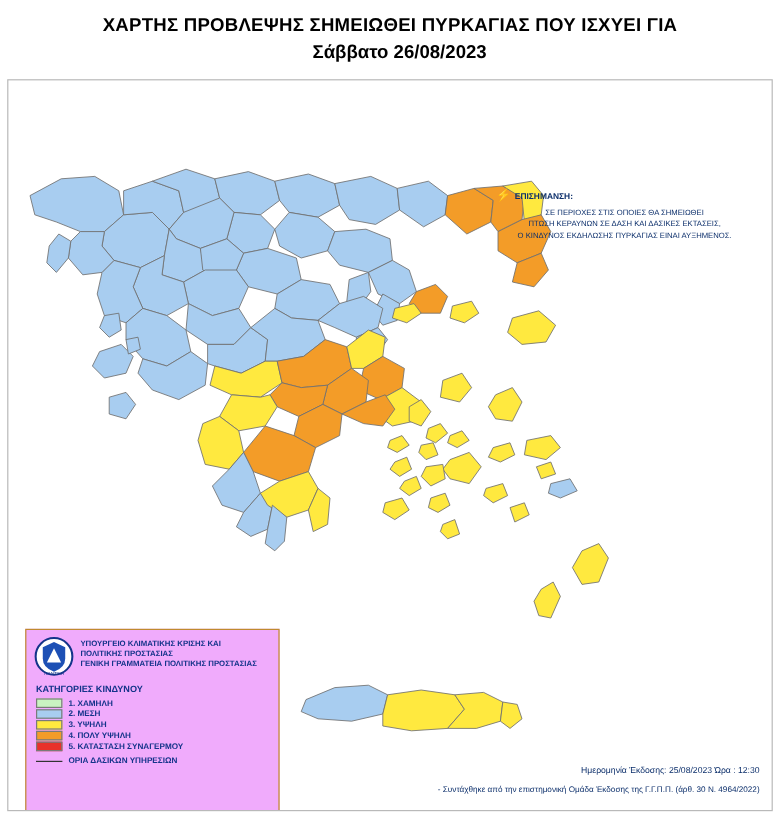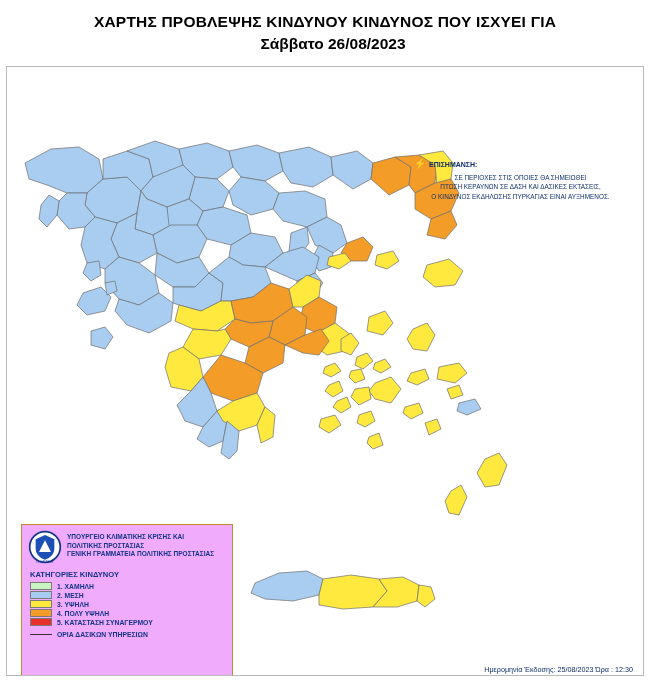--- a/index.html
+++ b/index.html
@@ -151,32 +151,31 @@
     height: 0;
     border-top: 1.4px solid #333;
   }
   
   .credit {
     position: absolute;
     right: 10px;
     font-size: 7.2px;
     color: #0c2f6b;
     text-align: right;
-    margin-top: 28px;
   }
   .credit-1 { top: 570px; }
   .credit-2 { top: 588px; font-size: 6.8px; }
 </style>
 </head>
 <body>
 
 <div class="page">
 
   <div class="title-block">
-    <div class="title-line1">ΧΑΡΤΗΣ ΠΡΟΒΛΕΨΗΣ ΚΙΝΔΥΝΟΥ ΚΙΝΔΥΝΟΣ ΠΟΥ ΙΣΧΥΕΙ ΓΙΑ</div>
+    <div class="title-line1">ΧΑΡΤΗΣ ΠΡΟΒΛΕΨΗΣ ΣΗΜΕΙΩΘΕΙ ΠΥΡΚΑΓΙΑΣ ΠΟΥ ΙΣΧΥΕΙ ΓΙΑ</div>
     <div class="title-line2">Σάββατο 26/08/2023</div>
   </div>
 
   <div class="map-frame">
 
     <svg class="map-svg" width="636" height="608" viewBox="0 0 636 608">
       <g stroke="#6f6f6f" stroke-width="0.7" stroke-linejoin="round">
 
         <path fill="#a8cdf0" d="M18,96 L44,82 L72,80 L92,92 L96,112 L80,126 L60,126 L40,118 L22,112 Z"></path>
         <path fill="#a8cdf0" d="M80,126 L96,112 L120,110 L134,124 L130,146 L110,156 L88,150 L78,138 Z"></path>

